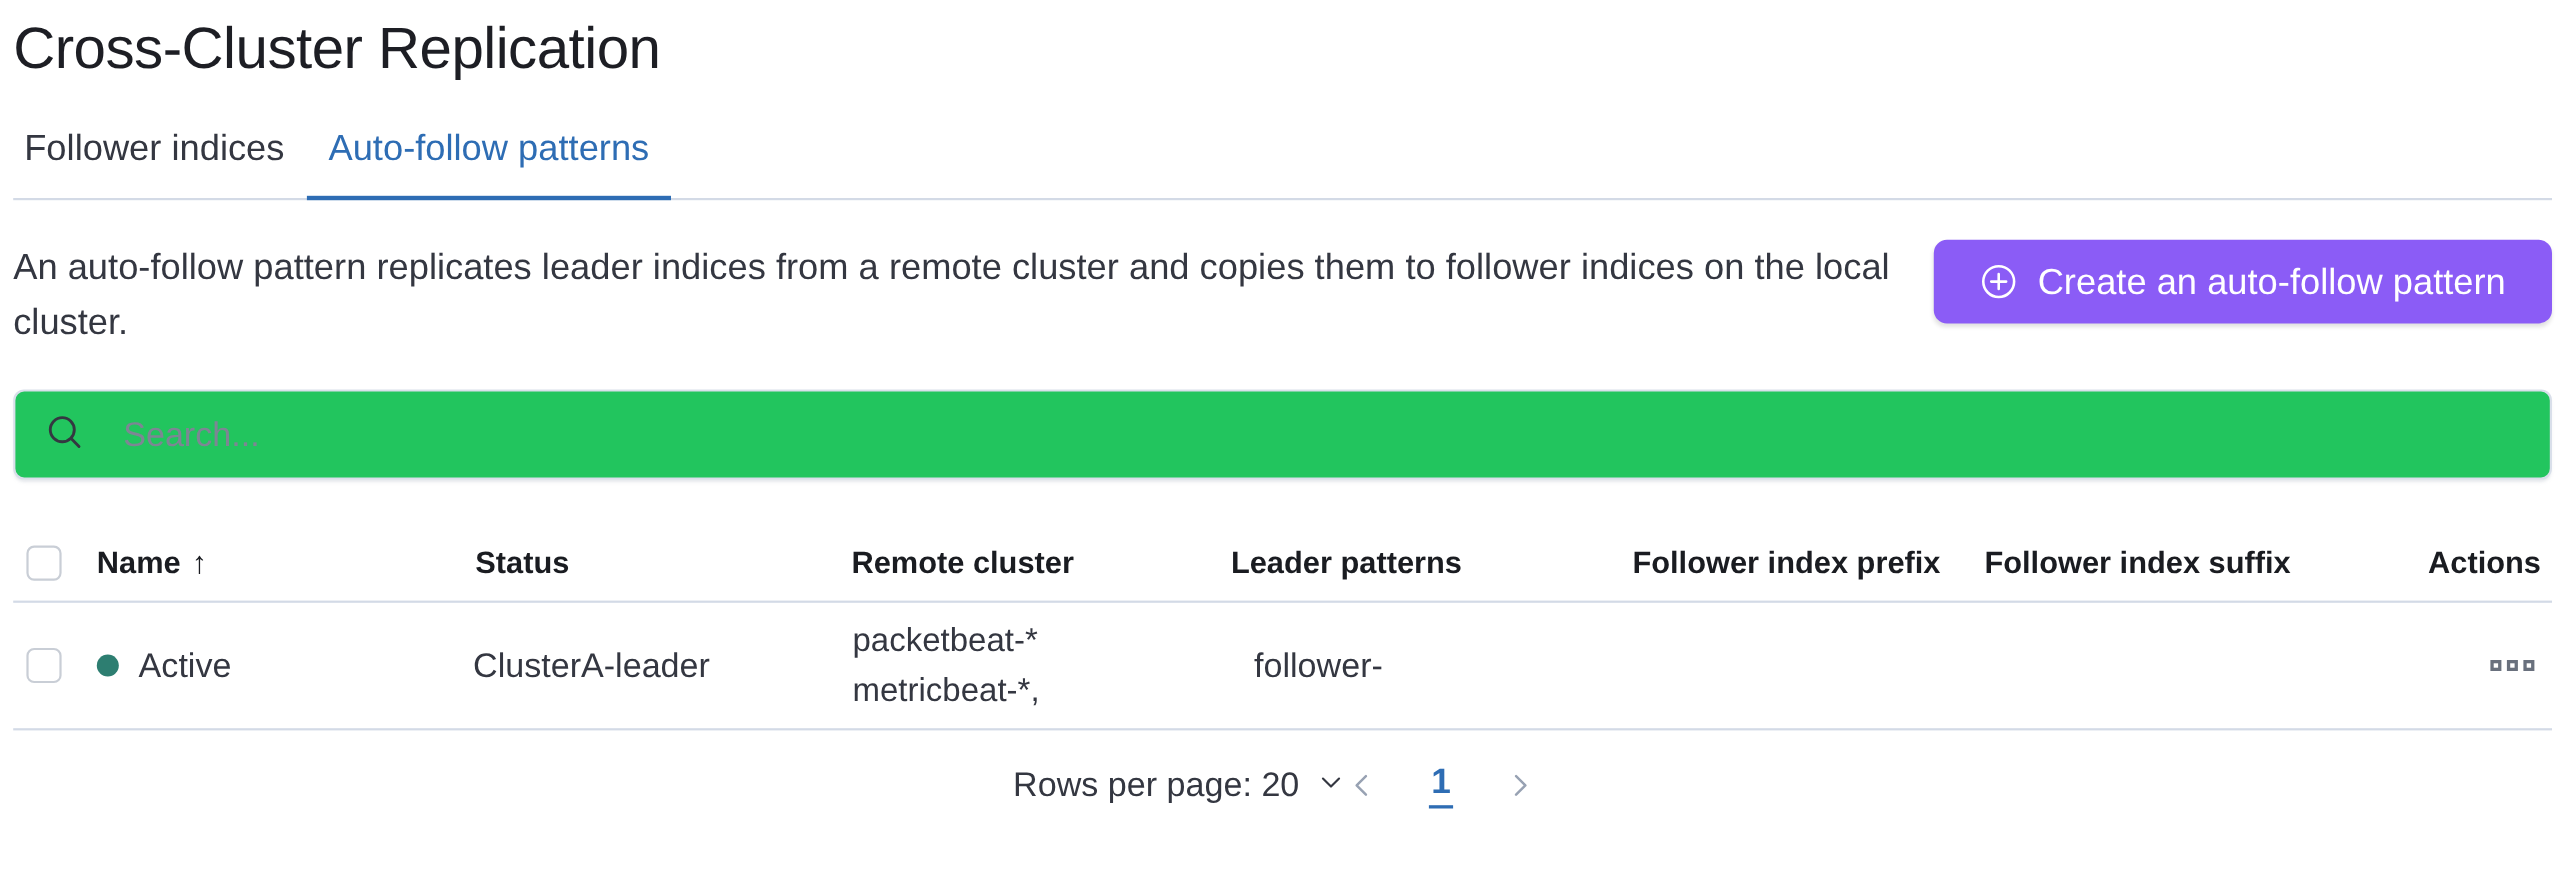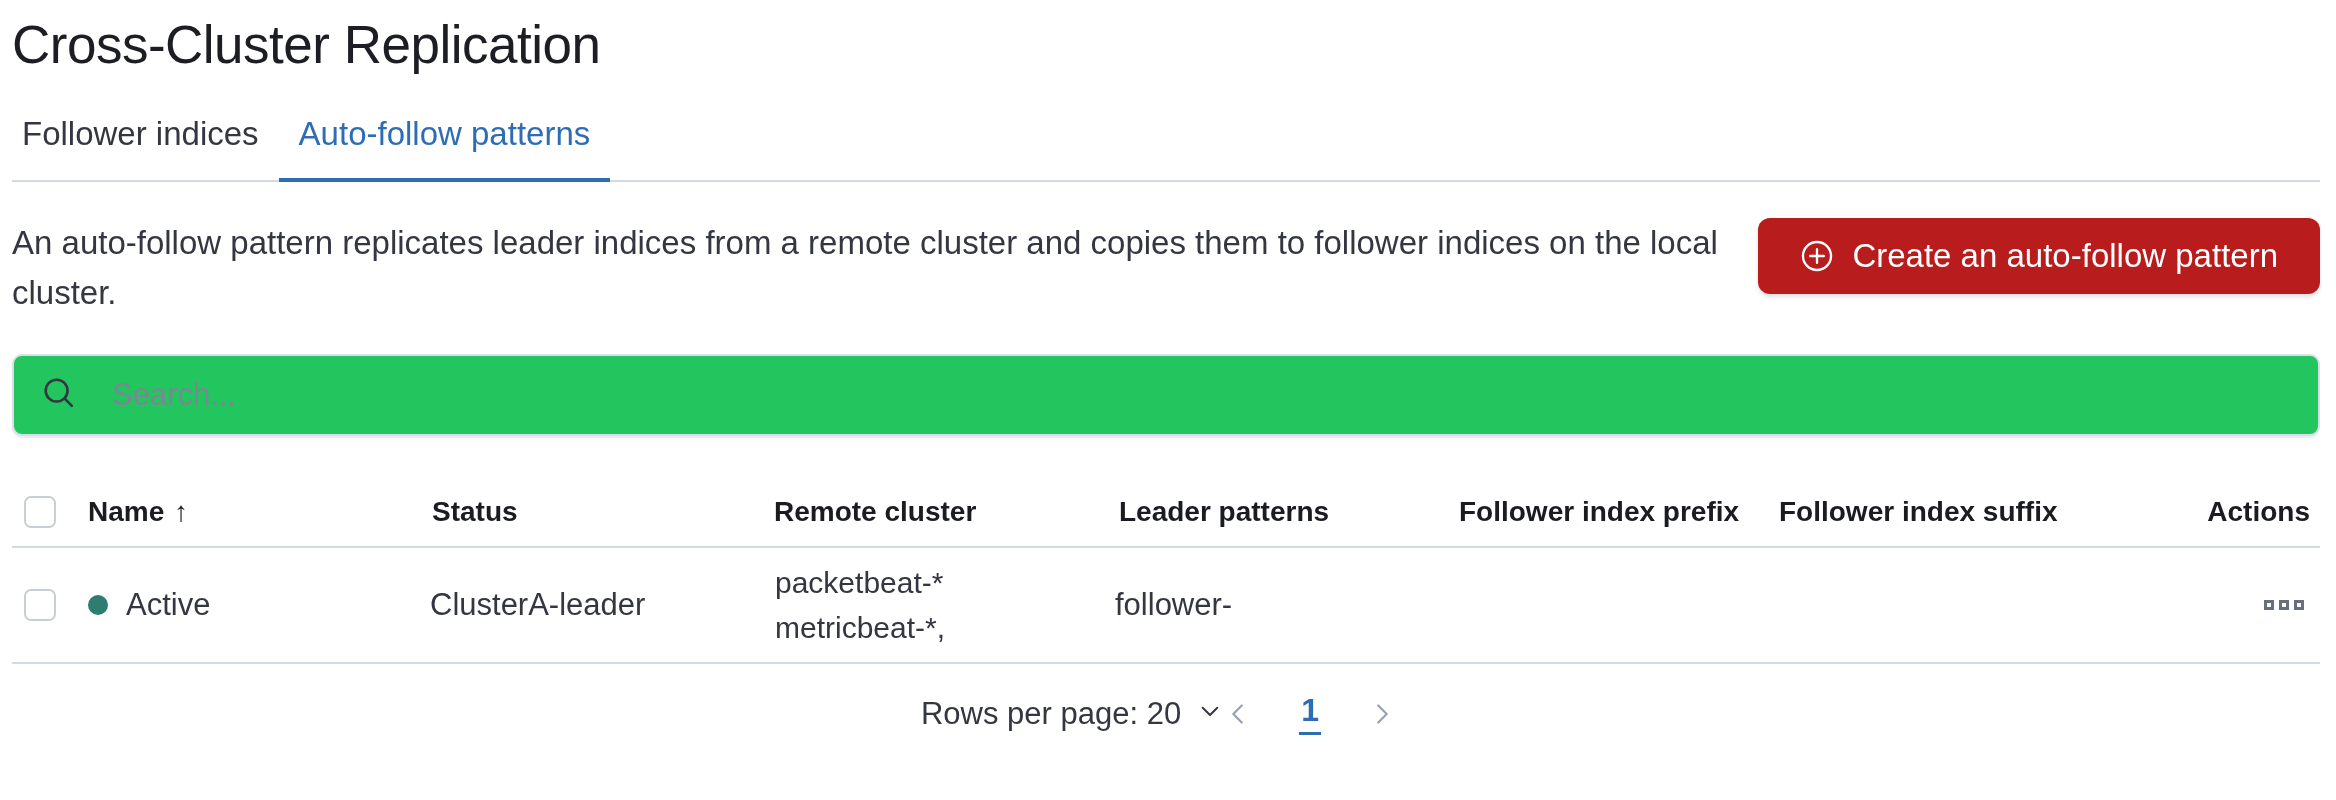--- a/index.html
+++ b/index.html
@@ -54,21 +54,21 @@
     font-size: 33px;
     line-height: 50px;
     color: #343741;
   }
   .create-btn {
     display: flex;
     align-items: center;
     gap: 18px;
     height: 76px;
     padding: 0 42px;
-    background: #b91c1c;
+    background: #8b5cf6;
     color: #ffffff;
     border: none;
     border-radius: 12px;
     font-size: 33px;
     font-family: inherit;
     cursor: pointer;
     white-space: nowrap;
     box-shadow: 0 3px 4px rgba(0,0,0,.12);
   }
   .create-btn svg { display: block; }
@@ -111,21 +111,21 @@
     height: 116px;
     border-bottom: 2px solid #d3dae6;
     font-size: 31px;
     color: #343741;
   }
   .col-check   { width: 76px; padding-left: 12px; }
   .col-name    { width: 344px; }
   .col-status  { width: 342px; }
   .col-remote  { width: 345px; }
   .col-leader  { width: 340px; }
-  .col-prefix  { width: 320px; }
+  .col-prefix  { width: 320px; margin-left: 25px; }
   .col-suffix  { width: 350px; }
   .col-actions { flex: 1; display: flex; justify-content: flex-end; padding-right: 10px; }
 
   .checkbox {
     width: 32px; height: 32px;
     background: #fff;
     border: 2px solid #c9ced6;
     border-radius: 7px;
     cursor: pointer;
   }

